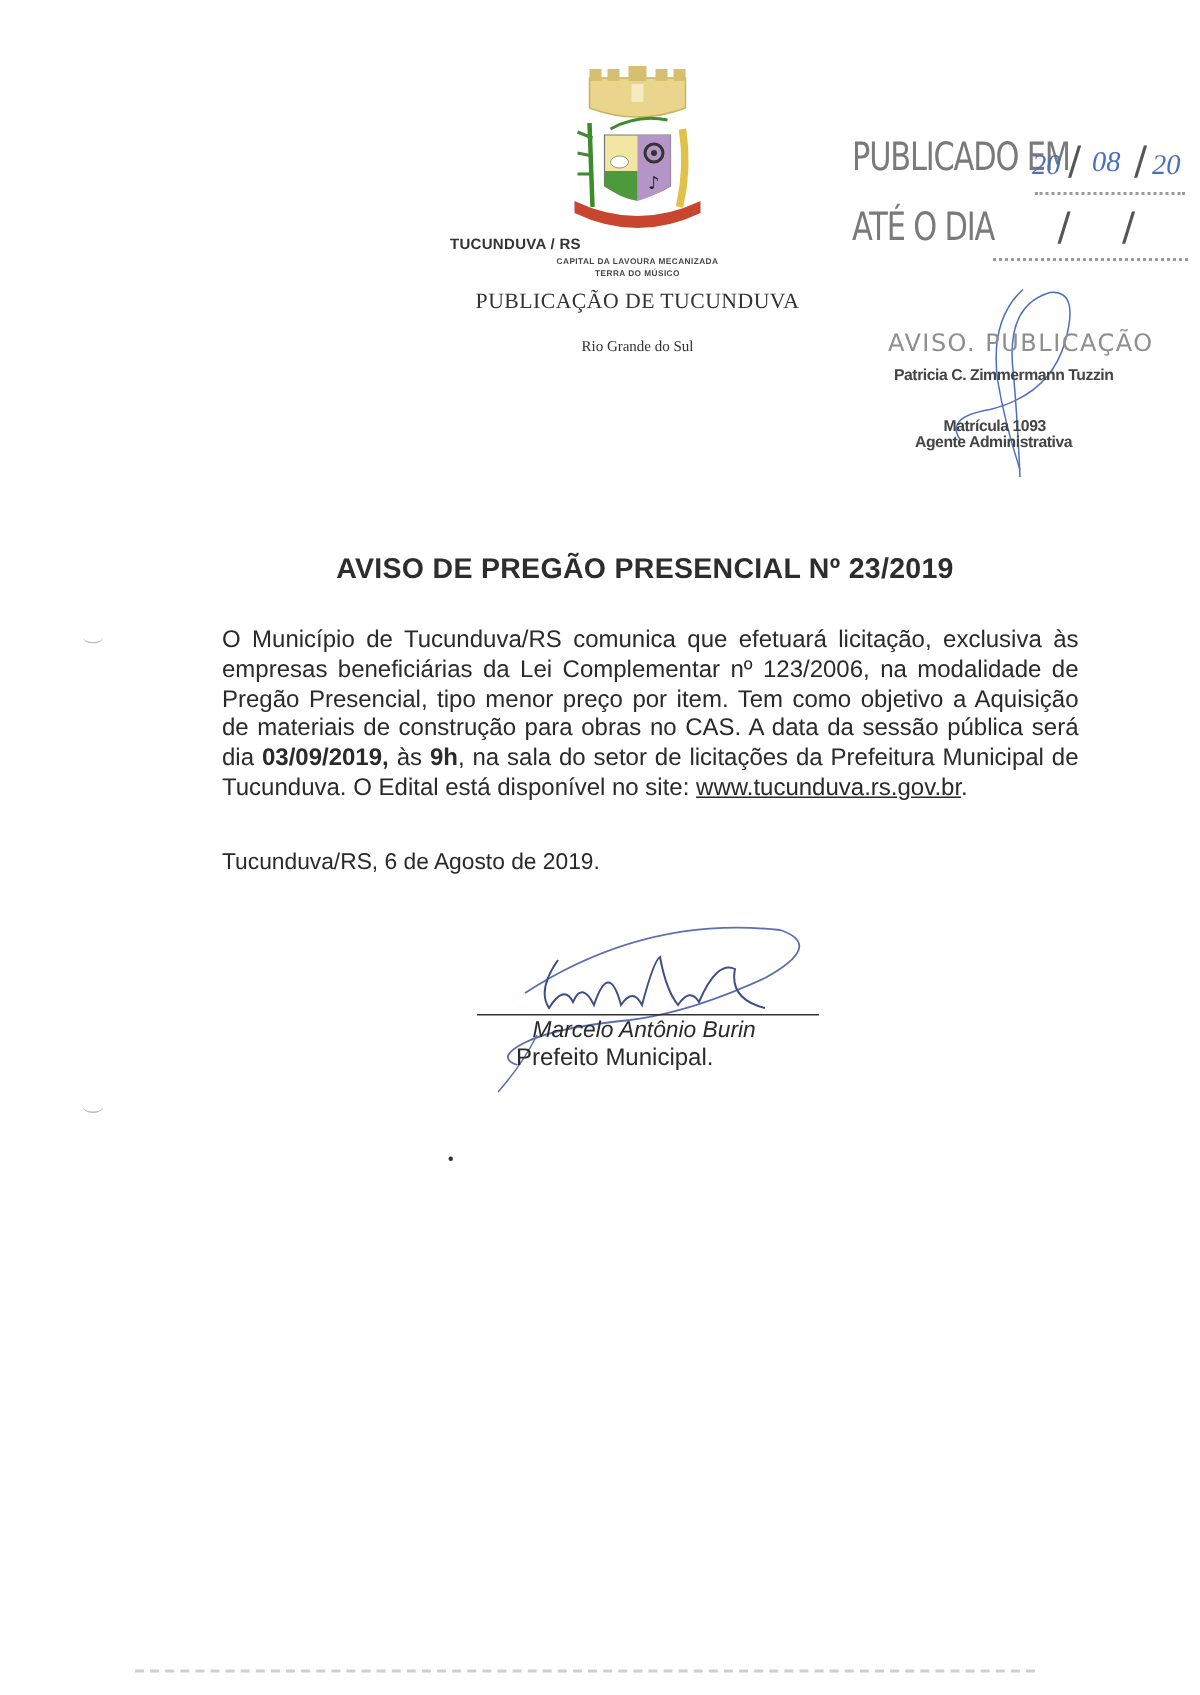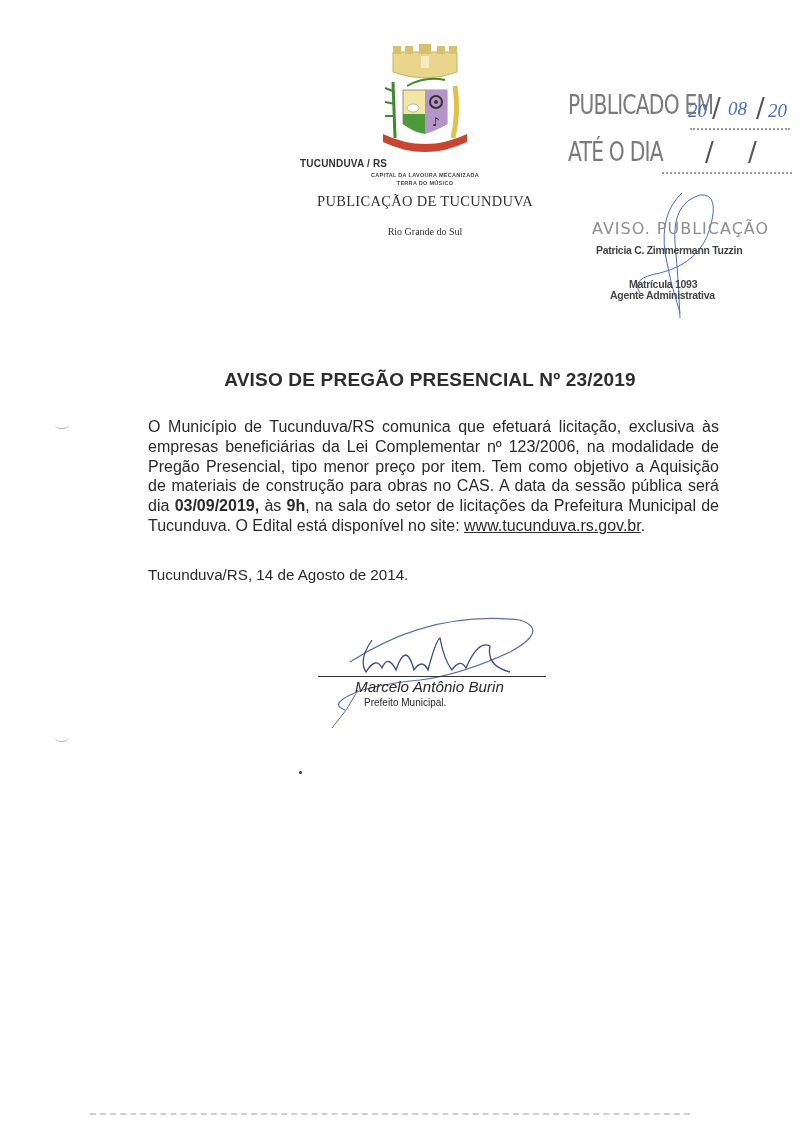--- a/index.html
+++ b/index.html
@@ -32,21 +32,21 @@
 
     
     .title { left: 100px; top: 369px; width: 660px; text-align: center; font-weight: bold; font-size: 19px; color: #2d2d2d; letter-spacing: 0.2px; }
     .para { left: 148px; top: 417px; width: 571px; font-size: 16px; line-height: 19.8px; text-align: justify; color: #2a2a2a; }
     .para a { color: #2a2a2a; text-decoration: underline; }
     .dateline { left: 148px; top: 566px; font-size: 15.2px; color: #2a2a2a; }
 
     
     .sign-line { left: 318px; top: 676px; width: 228px; height: 0; border-top: 1.3px solid #333; }
     .mayor-name { left: 355px; top: 678px; font-size: 15.2px; color: #2a2a2a; font-style: italic; }
-    .mayor-role { left: 364px; top: 697px; font-size: 10px; color: #2a2a2a; }
+    .mayor-role { left: 344px; top: 697px; font-size: 16px; color: #2a2a2a; }
     .signature-svg { left: 310px; top: 600px; width: 260px; height: 135px; }
 
     
     .hole { width: 14px; height: 8px; border-bottom: 1.2px solid #b8b8b8; border-radius: 0 0 50% 50%; }
     .dot { width: 3px; height: 3px; background: #333; border-radius: 50%; }
 
     .footer { left: 90px; top: 1113px; width: 600px; height: 3px; border-top: 2px dashed #c4c4c4; opacity: 0.8; }
   </style>
 </head>
 <body>
@@ -116,21 +116,21 @@
     <div class="abs resp">AVISO. PUBLICAÇÃO</div>
     <div class="abs sig-name">Patricia C. Zimmermann Tuzzin</div>
     <div class="abs sig-role">Agente Administrativa</div>
     <div class="abs sig-mat">Matrícula 1093</div>
   </div>
 
   <div class="abs title">AVISO DE PREGÃO PRESENCIAL Nº 23/2019</div>
 
   <div class="abs para"><span>O Município de Tucunduva/RS comunica que efetuará licitação, exclusiva às empresas beneficiárias da Lei Complementar nº 123/2006, na modalidade de Pregão Presencial, tipo menor preço por item. Tem como objetivo a Aquisição de materiais de construção para obras no CAS. A data da sessão pública será dia </span><b>03/09/2019,</b><span> às </span><b>9h</b><span>, na sala do setor de licitações da Prefeitura Municipal de Tucunduva. O Edital está disponível no site: </span><a>www.tucunduva.rs.gov.br</a><span>.</span></div>
 
-  <div class="abs dateline">Tucunduva/RS, 14 de Agosto de 2014.</div>
+  <div class="abs dateline">Tucunduva/RS, 6 de Agosto de 2019.</div>
 
   <svg class="abs signature-svg" viewBox="0 0 260 135">
     <path d="M40 62 Q120 10 210 20 Q240 30 200 52 Q150 75 110 80 Q60 85 40 95 Q20 105 35 110" stroke="#5a6fb0" stroke-width="1.2" fill="none"></path>
     <path d="M62 40 Q48 60 56 72 Q66 56 72 68 Q78 54 86 70 Q96 40 104 70 Q112 58 118 70 Q126 40 130 38 Q134 60 142 70 Q150 58 156 68 Q168 40 180 46 Q176 66 200 72" stroke="#3d4d86" stroke-width="1.3" fill="none"></path>
     <path d="M48 90 Q38 110 22 128" stroke="#5a6fb0" stroke-width="1" fill="none"></path>
   </svg>
   <div class="abs sign-line"></div>
   <div class="abs mayor-name">Marcelo Antônio Burin</div>
   <div class="abs mayor-role">Prefeito Municipal.</div>
 

